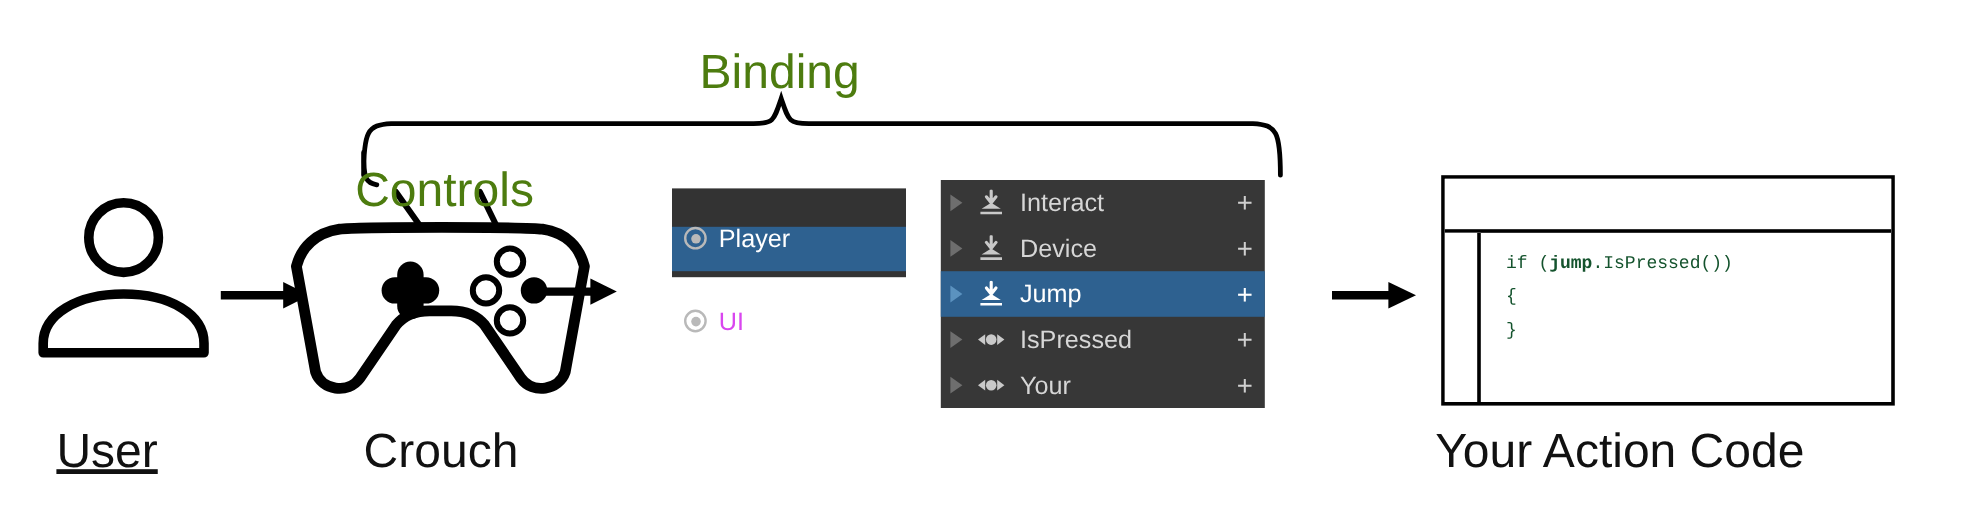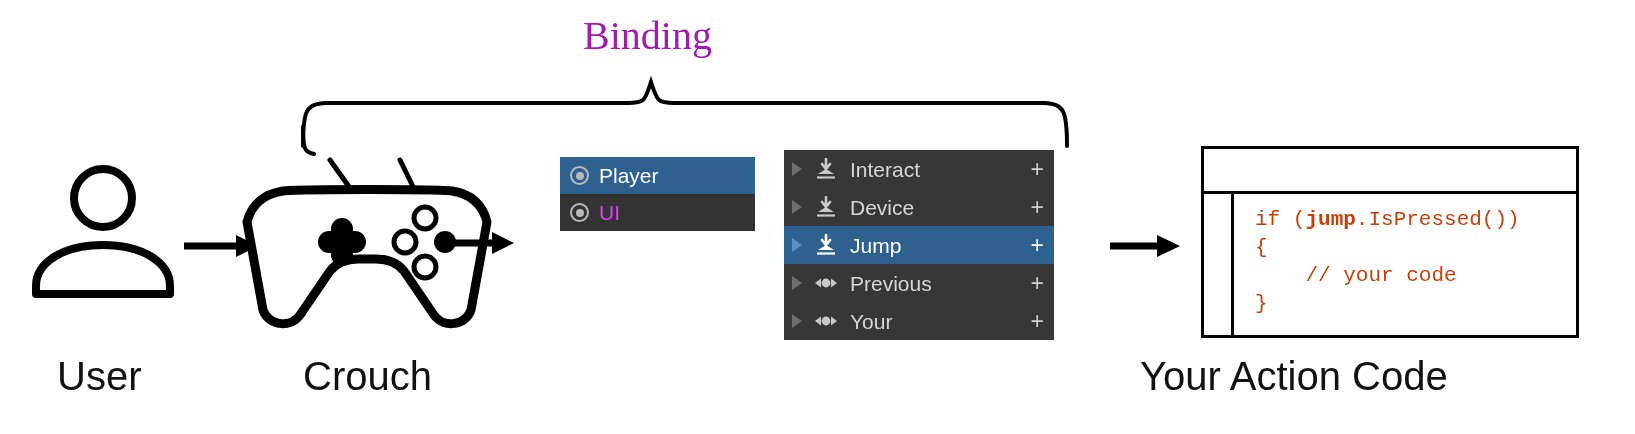--- a/index.html
+++ b/index.html
@@ -12,34 +12,35 @@
     font-family:"Liberation Sans",sans-serif;
     font-size:40px;
     color:#111;
     white-space:nowrap;
     line-height:1;
   }
 
   
   .brace-label{
     position:absolute;
-    font-family:Liberation Serif, serif;
+    font-family:Liberation Sans, sans-serif;
     font-size:40px;
-    color:#a21caf;
+    color:#4d7c0f;
     white-space:nowrap;
     line-height:1;
+    margin-top:24px;
   }
 
   
   #actionmap-panel{
     position:absolute;left:560px;top:157px;width:195px;height:74px;
     background:#333333;
   }
   .am-row{
-    display:flex;align-items:center;height:37px;padding-left:10px;box-sizing:border-box;
+    display:flex;height:37px;padding-left:10px;box-sizing:border-box;margin-top:32px;
   }
   .am-row.selected{background:#2e6190;}
   .am-label{
     font-size:21px;color:#d946ef;margin-left:10px;
     font-family:"Liberation Sans",sans-serif;line-height:1;
   }
   .am-row.selected .am-label{color:#ffffff;}
   .radio-icon{
     width:19px;height:19px;border-radius:50%;
     border:2.5px solid #b9b9b9;box-sizing:border-box;
@@ -87,21 +88,21 @@
     border-bottom:3px solid #000;box-sizing:border-box;background:#fff;
   }
   #code-gutter{
     position:absolute;left:0;top:45px;width:30px;bottom:0;
     border-right:3px solid #000;box-sizing:border-box;background:#fff;
   }
   #code-body{
     position:absolute;left:33px;top:45px;right:0;bottom:0;
     padding:12px 0 0 18px;box-sizing:border-box;
     font-family:"Liberation Mono","DejaVu Sans Mono",monospace;
-    font-size:21px;line-height:28px;color:#c2410c;white-space:pre;
+    font-size:15px;line-height:28px;color:#14532d;white-space:pre;
   }
   #code-body b{font-weight:bold;}
 
   
   #overlay{position:absolute;left:0;top:0;width:1635px;height:434px;pointer-events:none;}
 </style>
 </head>
 <body>
 
 <div id="stage">
@@ -193,20 +194,21 @@
     </g>
 
     <g>
       <line x1="1110" y1="246" x2="1160" y2="246" stroke="#000" stroke-width="7"></line>
       <polygon points="1180,246 1157,235 1157,257" fill="#000"></polygon>
     </g>
   </svg>
 
   <div class="brace-label" style="left:583px;top:16px;">Binding</div>
 
+  <div class="brace-label" style="left:296px;top:115px;">Controls</div>
 
   <div id="actionmap-panel">
     <div class="am-row selected">
       <span class="radio-icon">
           <i></i>
         </span>
       <span class="am-label">Player</span>
     </div>
     <div class="am-row">
       <span class="radio-icon">
@@ -251,39 +253,39 @@
       <span class="ac-plus">+</span>
     </div>
 
     <div class="ac-row">
       <span class="ac-tri"></span>
       <svg class="ac-icon" viewBox="0 0 24 22">
         <polygon points="1,11 7,6.5 7,15.5" fill="#c9c9c9"></polygon>
         <circle cx="12" cy="11" r="4.4" fill="#c9c9c9"></circle>
         <polygon points="23,11 17,6.5 17,15.5" fill="#c9c9c9"></polygon>
       </svg>
-      <span class="ac-label">Previous</span>
+      <span class="ac-label">IsPressed</span>
       <span class="ac-plus">+</span>
     </div>
 
     <div class="ac-row">
       <span class="ac-tri"></span>
       <svg class="ac-icon" viewBox="0 0 24 22">
         <polygon points="1,11 7,6.5 7,15.5" fill="#c9c9c9"></polygon>
         <circle cx="12" cy="11" r="4.4" fill="#c9c9c9"></circle>
         <polygon points="23,11 17,6.5 17,15.5" fill="#c9c9c9"></polygon>
       </svg>
       <span class="ac-label">Your</span>
       <span class="ac-plus">+</span>
     </div>
   </div>
 
   <div id="code-window">
     <div id="code-titlebar"></div>
     <div id="code-gutter"></div>
-    <div id="code-body"><div><span>if (</span><b>jump</b><span>.IsPressed())</span></div><div><span>{</span></div><div><span>    // your code</span></div><div><span>}</span></div></div>
+    <div id="code-body"><div><span>if (</span><b>jump</b><span>.IsPressed())</span></div><div><span>{</span></div><div><span>}</span></div></div>
   </div>
 
-  <div class="caption" style="left:57px;top:356px;">User</div>
+  <div class="caption" style="left:47px;top:356px;text-decoration:underline;">User</div>
   <div class="caption" style="left:303px;top:356px;">Crouch</div>
-  <div class="caption" style="left:1140px;top:356px;">Your Action Code</div>
+  <div class="caption" style="left:1196px;top:356px;">Your Action Code</div>
 
 </div>
 
 </body></html>

